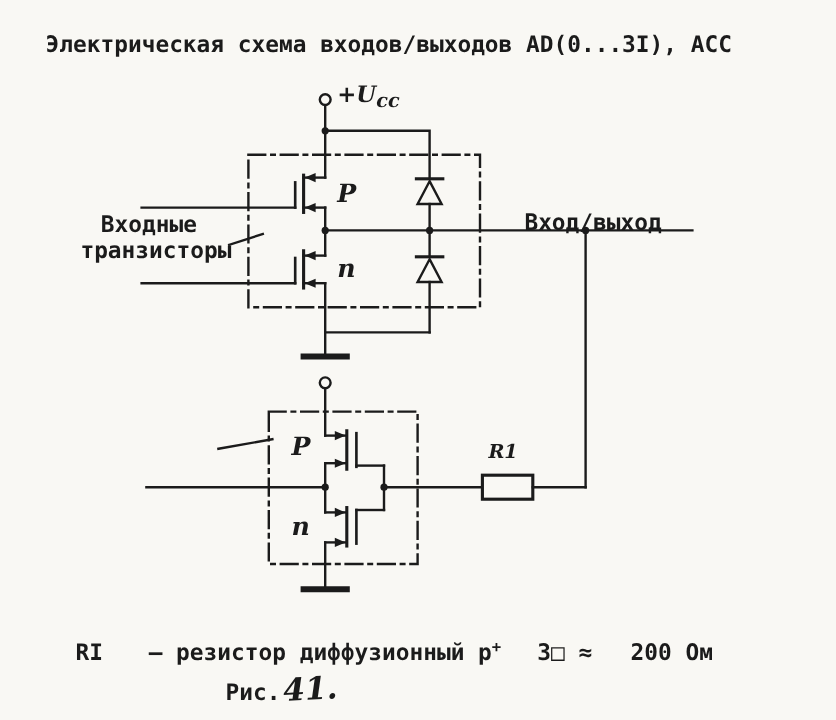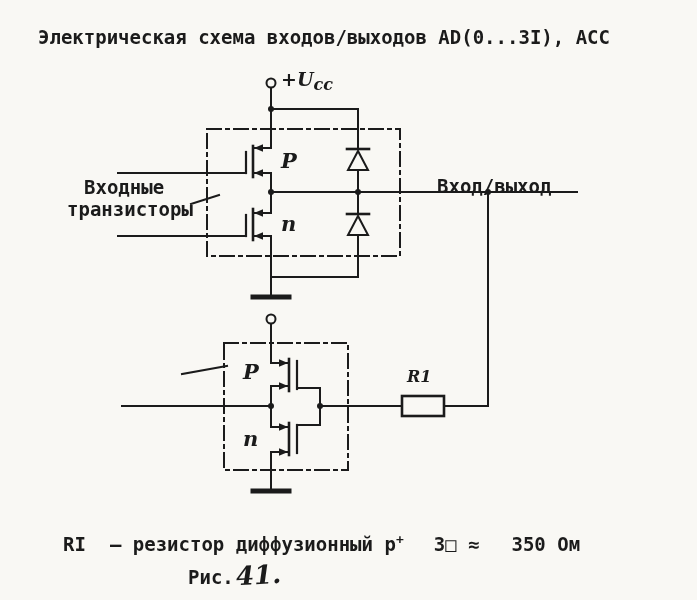--- a/index.html
+++ b/index.html
@@ -151,17 +151,17 @@
 
   <div class="txt hand" style="left:281px;top:150px;font-size:21px;">P</div>
   <div class="txt hand" style="left:281px;top:213px;font-size:21px;">n</div>
 
 
   <div class="txt hand" style="left:243px;top:361px;font-size:21px;">P</div>
   <div class="txt hand" style="left:243px;top:428px;font-size:21px;">n</div>
 
   <div class="txt hand" style="left:407px;top:366px;font-size:16px;">R1</div>
 
-  <div class="txt" style="left:63px;top:529px;"><span>RI</span><span style="margin-left:24px;text-align:right;">– резистор диффузионный р</span><span class="sup">+</span><span style="margin-left:30px;">3□ ≈</span><span style="margin-left:32px;">350 Ом</span></div>
+  <div class="txt" style="left:63px;top:529px;"><span>RI</span><span style="margin-left:38px;text-align:right;">– резистор диффузионный р</span><span class="sup">+</span><span style="margin-left:30px;">3□ ≈</span><span style="margin-left:32px;">200 Ом</span></div>
 
   <div class="txt" style="left:188px;top:565px;"><span>Рис.</span><span class="hand caption-num" style="margin-left:2px;">41.</span></div>
 
 </div>
 
 </body></html>

